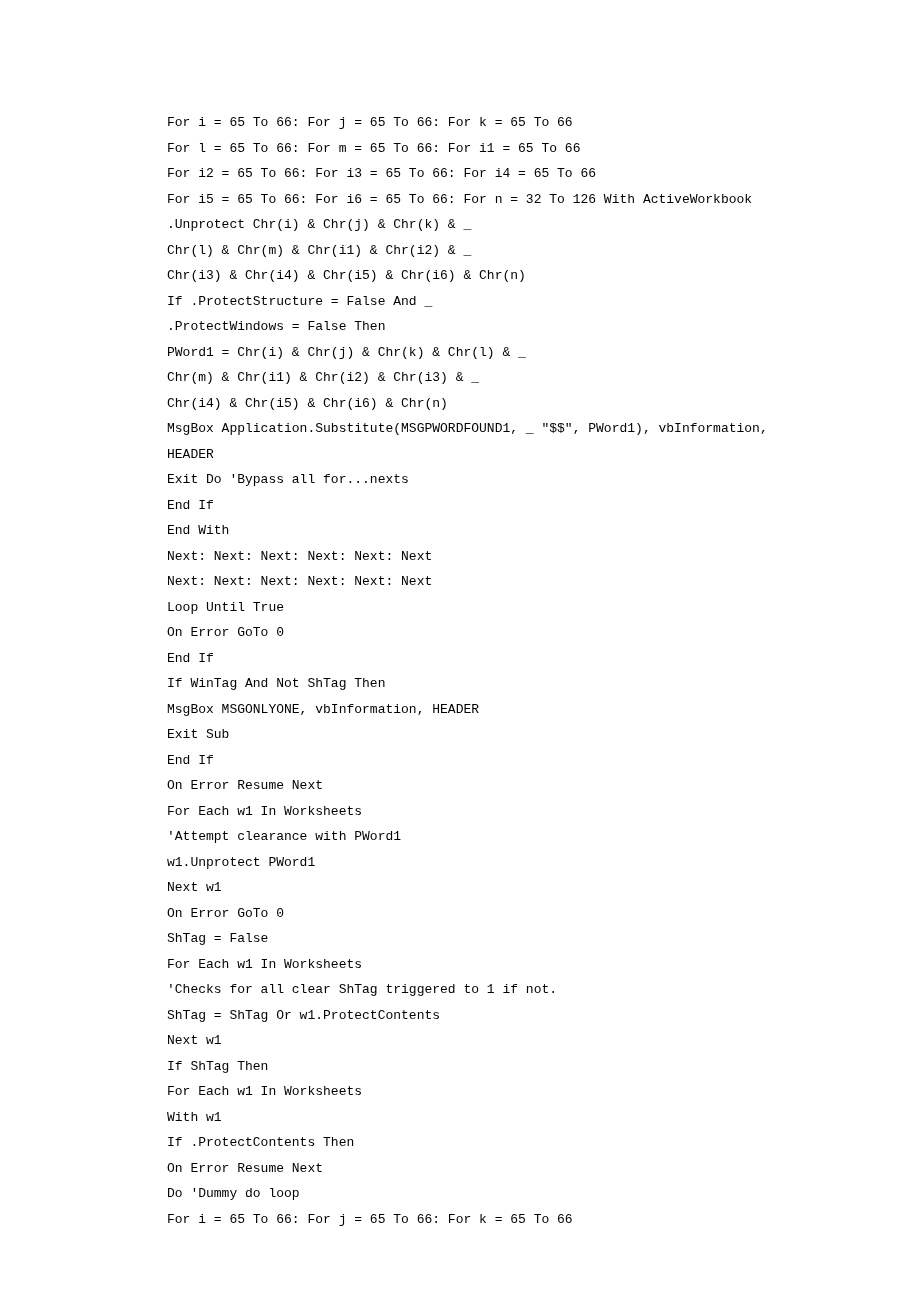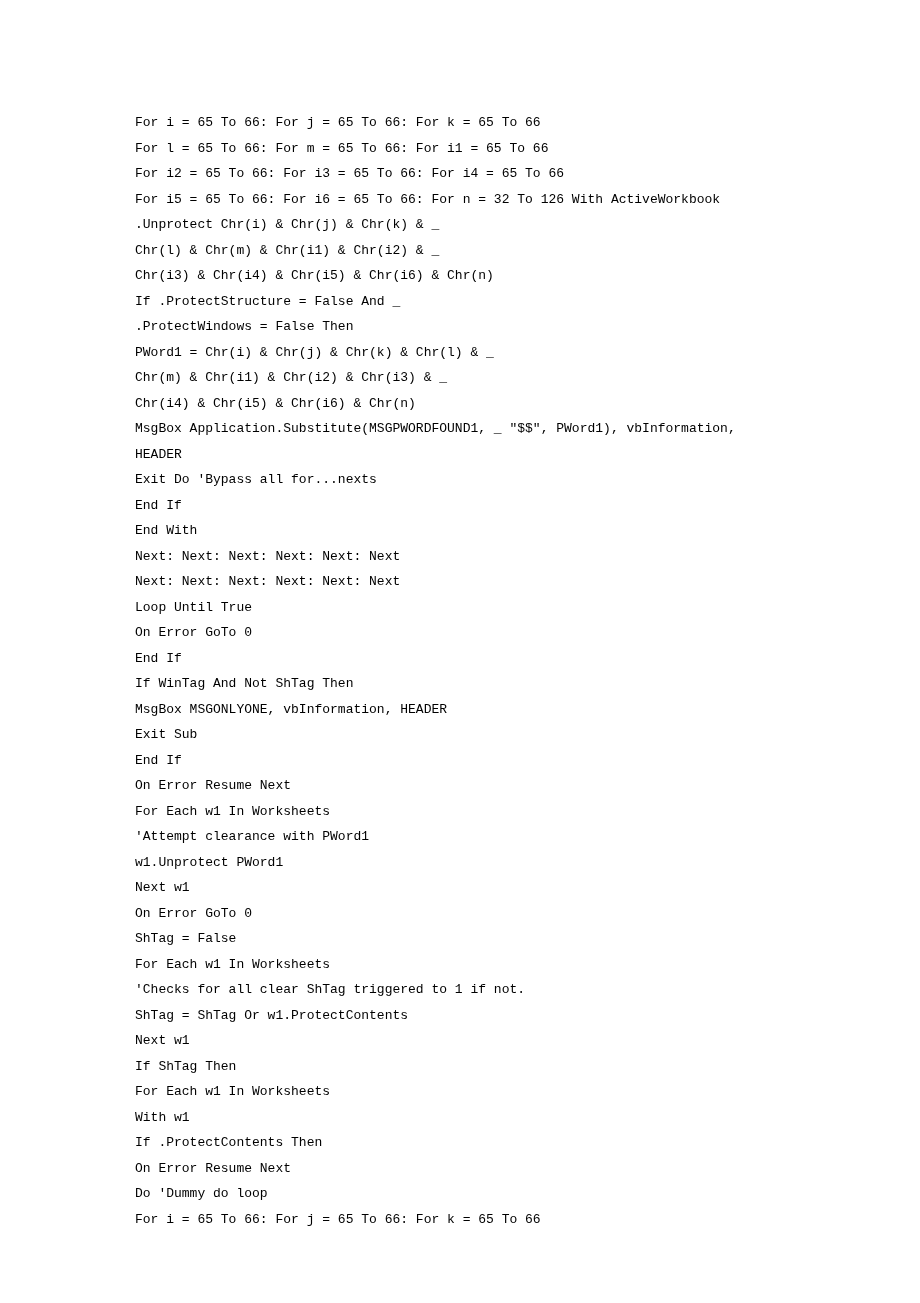--- a/index.html
+++ b/index.html
@@ -9,20 +9,21 @@
   font-family: "SimSun", "宋体", "Courier New", monospace;
   font-size: 13px;
   color: #000000;
   width: 920px;
 }
 .page {
   padding: 110px 135px 60px 135px;
   line-height: 25.5px;
   white-space: pre-wrap;
   word-wrap: break-word;
+  margin-left: 32px;
 }
 .code-line {
   display: block;
   min-height: 25.5px;
 }
 </style>
 </head>
 <body>
 
 <div class="page" id="code-container"><span class="code-line">For i = 65 To 66: For j = 65 To 66: For k = 65 To 66</span><span class="code-line">For l = 65 To 66: For m = 65 To 66: For i1 = 65 To 66</span><span class="code-line">For i2 = 65 To 66: For i3 = 65 To 66: For i4 = 65 To 66</span><span class="code-line">For i5 = 65 To 66: For i6 = 65 To 66: For n = 32 To 126 With ActiveWorkbook</span><span class="code-line">.Unprotect Chr(i) &amp; Chr(j) &amp; Chr(k) &amp; _</span><span class="code-line">Chr(l) &amp; Chr(m) &amp; Chr(i1) &amp; Chr(i2) &amp; _</span><span class="code-line">Chr(i3) &amp; Chr(i4) &amp; Chr(i5) &amp; Chr(i6) &amp; Chr(n)</span><span class="code-line">If .ProtectStructure = False And _</span><span class="code-line">.ProtectWindows = False Then</span><span class="code-line">PWord1 = Chr(i) &amp; Chr(j) &amp; Chr(k) &amp; Chr(l) &amp; _</span><span class="code-line">Chr(m) &amp; Chr(i1) &amp; Chr(i2) &amp; Chr(i3) &amp; _</span><span class="code-line">Chr(i4) &amp; Chr(i5) &amp; Chr(i6) &amp; Chr(n)</span><span class="code-line">MsgBox Application.Substitute(MSGPWORDFOUND1, _ "$$", PWord1), vbInformation,</span><span class="code-line">HEADER</span><span class="code-line">Exit Do 'Bypass all for...nexts</span><span class="code-line">End If</span><span class="code-line">End With</span><span class="code-line">Next: Next: Next: Next: Next: Next</span><span class="code-line">Next: Next: Next: Next: Next: Next</span><span class="code-line">Loop Until True</span><span class="code-line">On Error GoTo 0</span><span class="code-line">End If</span><span class="code-line">If WinTag And Not ShTag Then</span><span class="code-line">MsgBox MSGONLYONE, vbInformation, HEADER</span><span class="code-line">Exit Sub</span><span class="code-line">End If</span><span class="code-line">On Error Resume Next</span><span class="code-line">For Each w1 In Worksheets</span><span class="code-line">'Attempt clearance with PWord1</span><span class="code-line">w1.Unprotect PWord1</span><span class="code-line">Next w1</span><span class="code-line">On Error GoTo 0</span><span class="code-line">ShTag = False</span><span class="code-line">For Each w1 In Worksheets</span><span class="code-line">'Checks for all clear ShTag triggered to 1 if not.</span><span class="code-line">ShTag = ShTag Or w1.ProtectContents</span><span class="code-line">Next w1</span><span class="code-line">If ShTag Then</span><span class="code-line">For Each w1 In Worksheets</span><span class="code-line">With w1</span><span class="code-line">If .ProtectContents Then</span><span class="code-line">On Error Resume Next</span><span class="code-line">Do 'Dummy do loop</span><span class="code-line">For i = 65 To 66: For j = 65 To 66: For k = 65 To 66</span></div>

